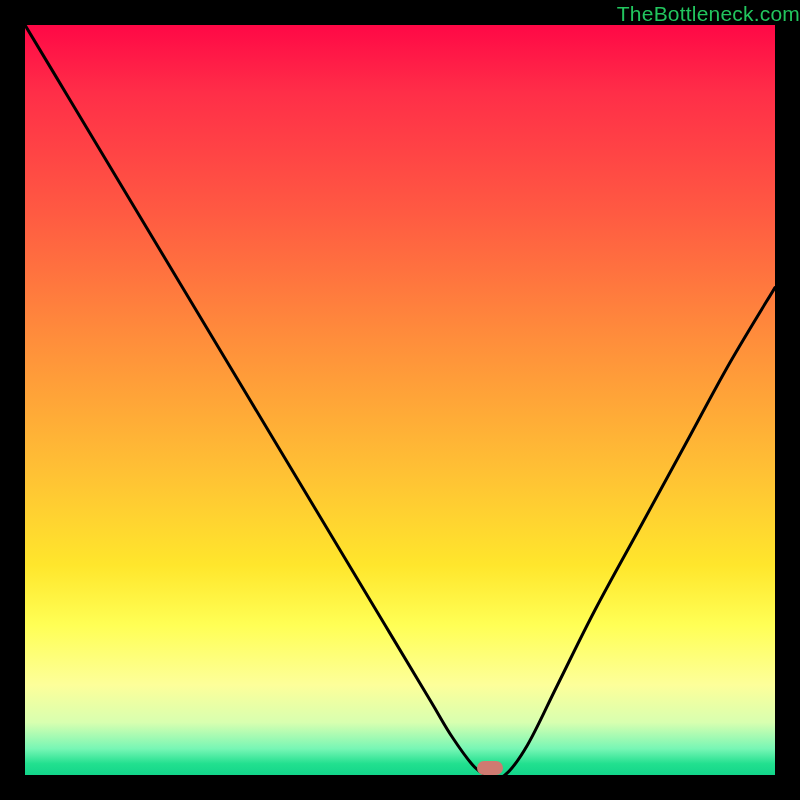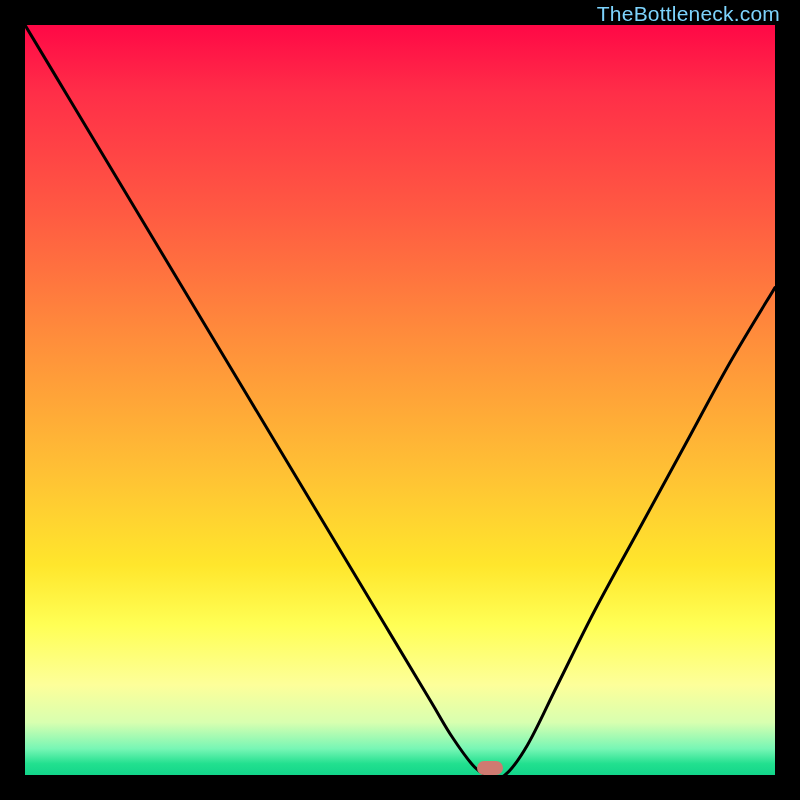--- a/index.html
+++ b/index.html
@@ -13,22 +13,22 @@
   }
   .frame {
     position: relative;
     width: 800px;
     height: 800px;
     background: #000;
   }
   .watermark {
     position: absolute;
     top: 2px;
-    right: 20px;
-    color: #7dd3fc;
+    right: 0;
+    color: #22c55e;
     font-size: 21px;
     font-weight: 500;
     letter-spacing: 0.2px;
     z-index: 30;
     text-align: center;
   }
   .plot {
     position: absolute;
     left: 25px;
     top: 25px;

